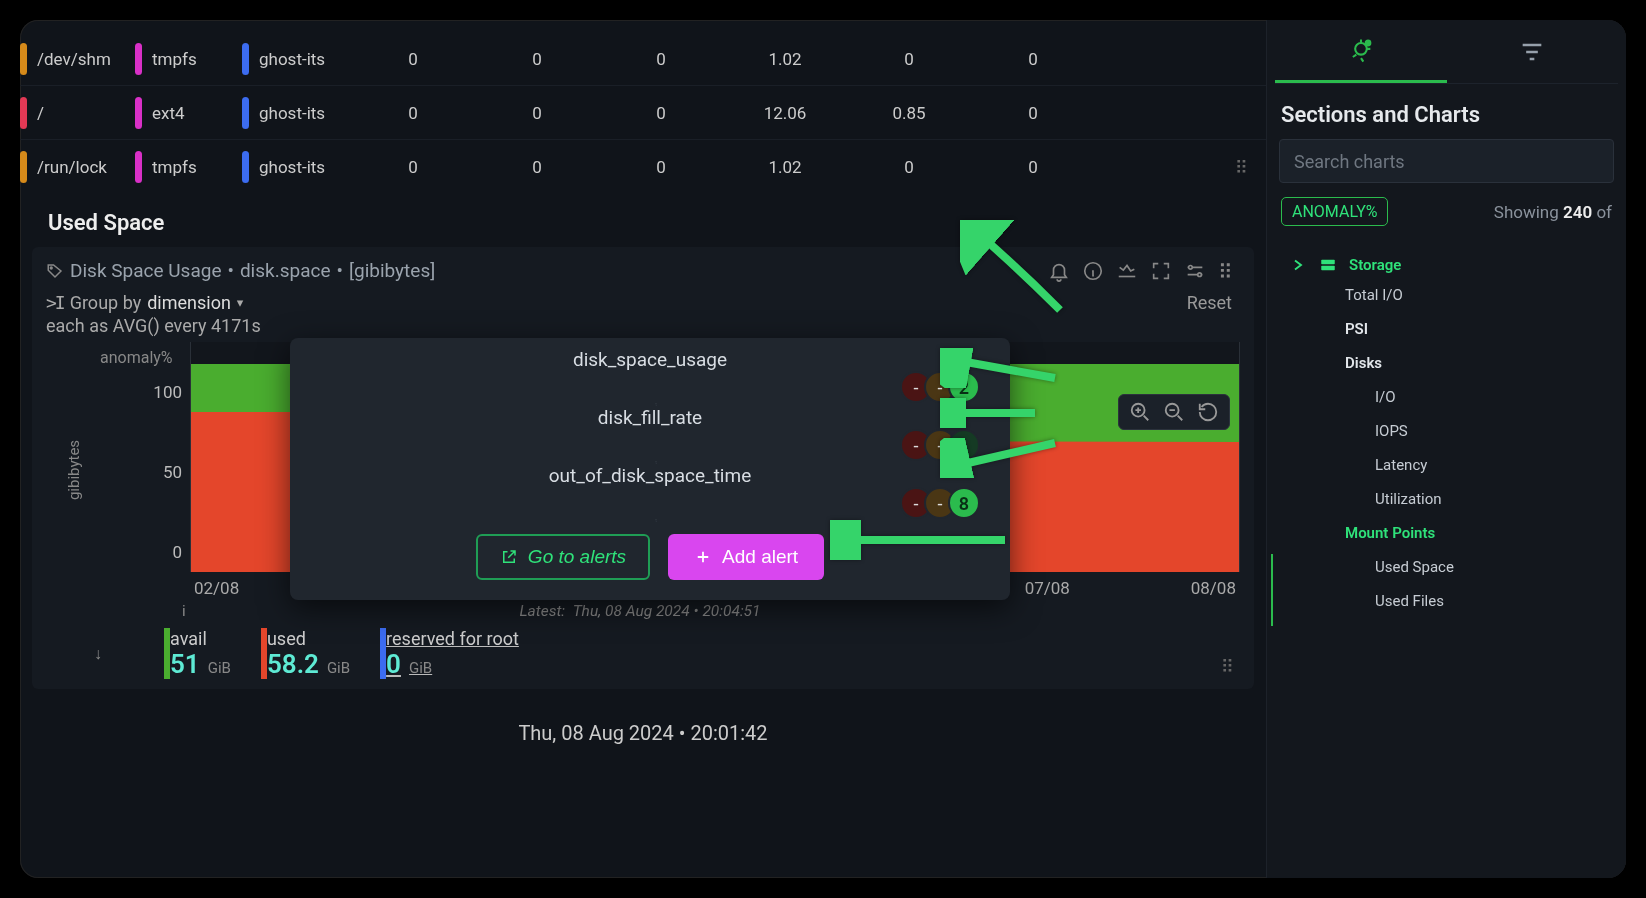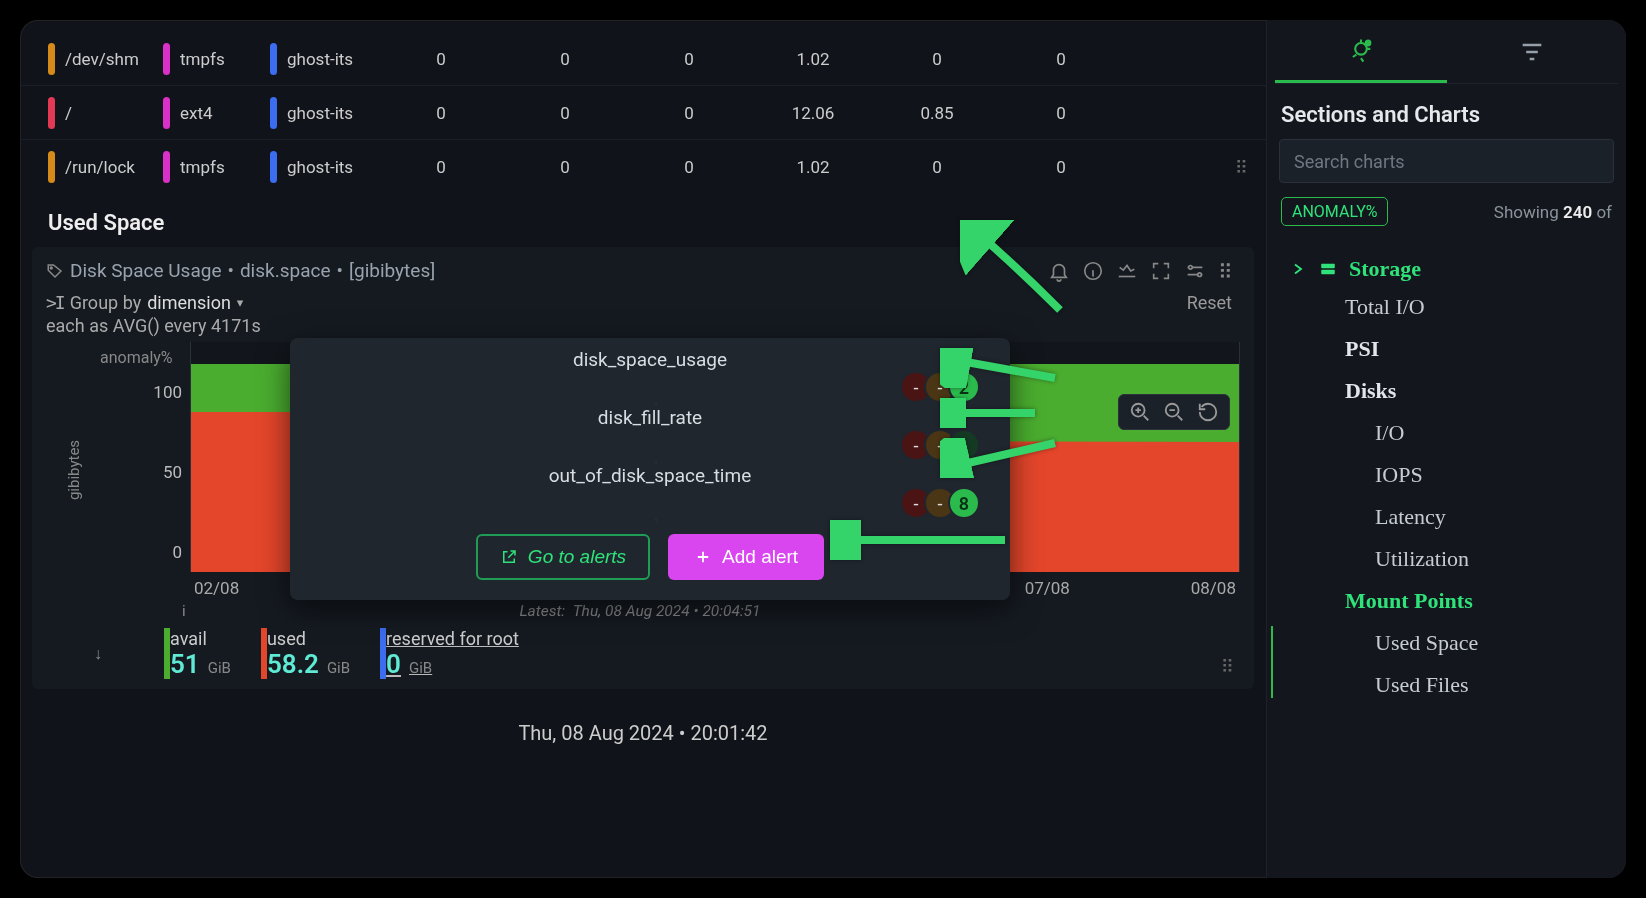--- a/index.html
+++ b/index.html
@@ -20,21 +20,21 @@
   background: #10141a;
   box-shadow: 0 0 30px 10px rgba(0,0,0,0.9), inset 0 0 0 1px #222;
   overflow: hidden;
   display: flex;
 }
 .main { flex: 1; overflow: hidden; display: flex; flex-direction: column; position: relative; }
 .sidebar { width: 360px; background: #13171d; border-left: 1px solid #1d222a; display: flex; flex-direction: column; padding: 0 8px; }
 
 
 .table { padding: 12px 0 0 0; }
-.trow { display: flex; align-items: center; height: 54px; border-bottom: 1px solid #1a1f27; padding-left: 28px; }
+.trow { display: flex; align-items: center; height: 54px; border-bottom: 1px solid #1a1f27; }
 .trow:last-child { border-bottom: none; }
 .cell { color: #ccc; font-size: 17px; }
 .pill { width: 7px; height: 32px; border-radius: 4px; margin-right: 10px; flex-shrink:0; }
 .mount { width: 98px; overflow: hidden; text-overflow: clip; white-space: nowrap; }
 .fs { width: 90px; }
 .host { width: 92px; }
 .num { width: 124px; text-align: center; }
 .drag { margin-left:auto; margin-right: 18px; color:#666; font-size:18px; }
 
 
@@ -104,21 +104,21 @@
 .sb-tab { flex:1; display:flex; justify-content:center; align-items:center; height:100%; cursor:pointer; }
 .sb-tab.active { border-bottom:3px solid #2bbb4d; }
 .sb-tab svg { width:28px; height:28px; color:#96a0ab; }
 .sb-tab.active svg { color:#2bbb4d; }
 .sb-title { color:#e6e9ec; font-size:22px; font-weight:600; padding:18px 6px 12px 6px; }
 .sb-search { background:#1b2129; border:1px solid #2a313b; border-radius:4px; height:44px; margin:0 4px; display:flex;align-items:center; padding:0 14px; color:#6f7781; font-size:18px; }
 .sb-filters { display:flex; align-items:center; padding:14px 6px; gap:14px; color:#8a929c; font-size:17px; }
 .chip { border:1.5px solid #2bbb4d; color:#2fe27a; border-radius:5px; padding:4px 10px; font-size:16px; }
 .showing { margin-left:auto; }
 .showing b { color:#eee; font-weight:600; }
-.tree { padding:12px 0 0 14px; font-size:22px;font-family:Liberation Serif, serif; }
+.tree { padding:12px 0 0 14px; font-size:15px; }
 .tree-head { display:flex; align-items:center; gap:12px; color:#2fe27a; font-weight:600; padding:4px 0; cursor:pointer; }
 .tree-head svg { width:18px;height:18px; }
 .disk-ico { width:22px; height:22px; }
 .tree-item { padding:8px 0 8px 56px; color:#c6ccd3; cursor:pointer; }
 .tree-item.bold { font-weight:600; color:#e2e6ea; }
 .tree-sub { padding-left:86px; }
 .tree-sub .tree-item { padding-left:0; }
 .tree-item.active { color:#2fe27a; font-weight:600; }
 .vbar { position:absolute; width:2px; background:#2bbb4d; }
 </style>

